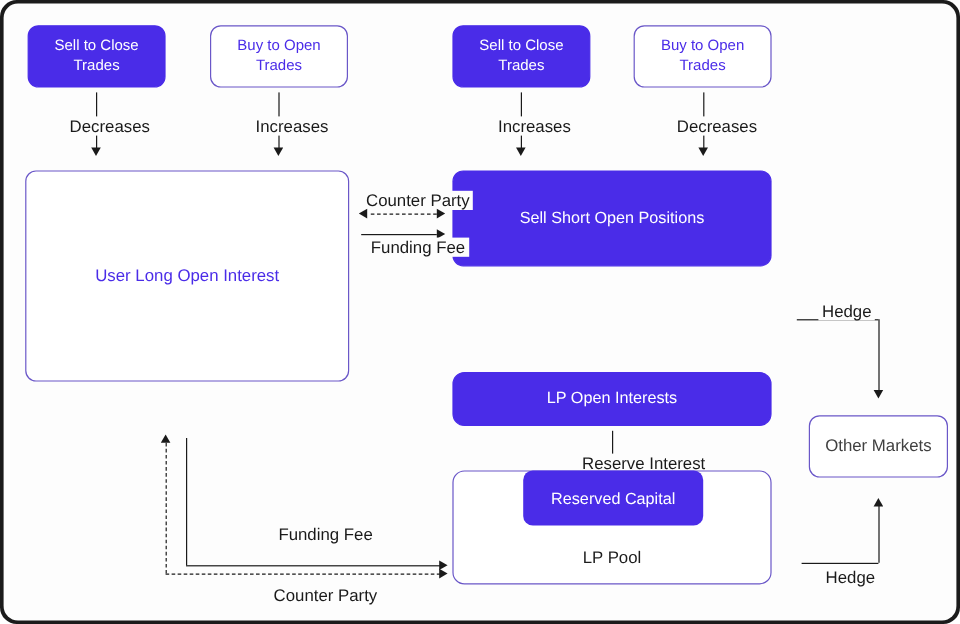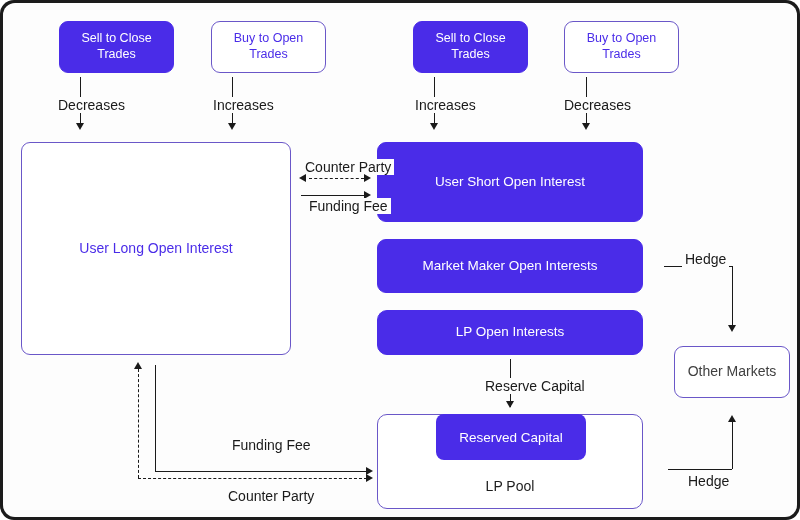--- a/index.html
+++ b/index.html
@@ -12,21 +12,21 @@
           background:#fdfdfd;border-radius:12px;overflow:hidden;}
 
   .node{position:absolute;box-sizing:border-box;display:flex;
         align-items:center;justify-content:center;text-align:center;
         border-radius:9px;line-height:1.25;}
 
   .filled{background:#4a2ce8;color:#ffffff;border:1px solid #4a2ce8;}
   .outlined{background:#ffffff;color:#4a2ce8;border:1.6px solid #6a57c8;}
   .outlined-dark{background:#ffffff;color:#404040;border:1.6px solid #6a57c8;}
 
-  .n-sm{font-size:12.5px;margin-left:36px;}
+  .n-sm{font-size:12.5px;}
   .n-md{font-size:13.5px;}
   .n-lg{font-size:14px;}
 
   
   #lp-pool{position:absolute;box-sizing:border-box;background:#ffffff;
            border:1.6px solid #6a57c8;border-radius:10px;}
   #lp-pool-label{position:absolute;left:0;right:0;bottom:14px;text-align:center;
                  font-size:14px;color:#1d1d1d;}
   #reserved-capital{position:absolute;box-sizing:border-box;
                     background:#4a2ce8;color:#fff;border-radius:8px;
@@ -95,50 +95,47 @@
     <div class="arrow down" style="left:224.5px;top:120px;"></div>
 
     <div class="vline" style="left:431px;top:74px;height:50px;"></div>
     <div class="edge-label" style="left:409px;top:94px;">Increases</div>
     <div class="arrow down" style="left:426.5px;top:120px;"></div>
 
     <div class="vline" style="left:583px;top:74px;height:50px;"></div>
     <div class="edge-label" style="left:558px;top:94px;">Decreases</div>
     <div class="arrow down" style="left:578.5px;top:120px;"></div>
 
-    <div class="node outlined n-lg" style="left:18px;top:139px;width:270px;height:213px;">
+    <div class="node outlined n-lg" style="left:18px;top:139px;width:270px;height:176px;">
       <span>User Long Open Interest</span>
     </div>
 
     <div class="node filled n-md" style="left:374px;top:139px;width:266px;height:80px;">
-      <span>User Short Open Interest</span>
+      <span>Sell Short Open Positions</span>
     </div>
 
-    <div class="node filled n-md" style="left:374px;top:236px;width:266px;height:54px;">
-      <span>Market Maker Open Interests</span>
-    </div>
 
     <div class="node filled n-md" style="left:374px;top:307px;width:266px;height:45px;border-radius:10px;">
       <span>LP Open Interests</span>
     </div>
 
     <div class="edge-label" style="left:299px;top:156px;">Counter Party</div>
     <div class="hline dash" style="left:306px;top:175px;width:55px;"></div>
     <div class="arrow left" style="left:296px;top:170.5px;"></div>
     <div class="arrow right" style="left:361px;top:170.5px;"></div>
 
     <div class="hline" style="left:298px;top:192px;width:63px;"></div>
     <div class="arrow right" style="left:361px;top:187.5px;"></div>
     <div class="edge-label" style="left:303px;top:195px;">Funding Fee</div>
 
     <div class="vline" style="left:507px;top:356px;height:48px;"></div>
-    <div class="edge-label" style="left:479px;top:375px;">Reserve Capital</div>
+    <div class="edge-label" style="left:479px;top:375px;">Reserve Interest</div>
     <div class="arrow down" style="left:502.5px;top:398px;"></div>
 
-    <div id="lp-pool" style="left:374px;top:411px;width:266px;height:95px;">
+    <div id="lp-pool" style="left:374px;top:389px;width:266px;height:95px;">
       <div id="reserved-capital" style="left:58px;top:-1px;width:150px;height:46px;">
         <span>Reserved Capital</span>
       </div>
       <div id="lp-pool-label">LP Pool</div>
     </div>
 
     <div class="vline" style="left:152px;top:362px;height:106px;"></div>
     <div class="hline" style="left:152px;top:468px;width:212px;"></div>
     <div class="arrow right" style="left:363px;top:463.5px;"></div>
     <div class="edge-label" style="left:226px;top:434px;">Funding Fee</div>

